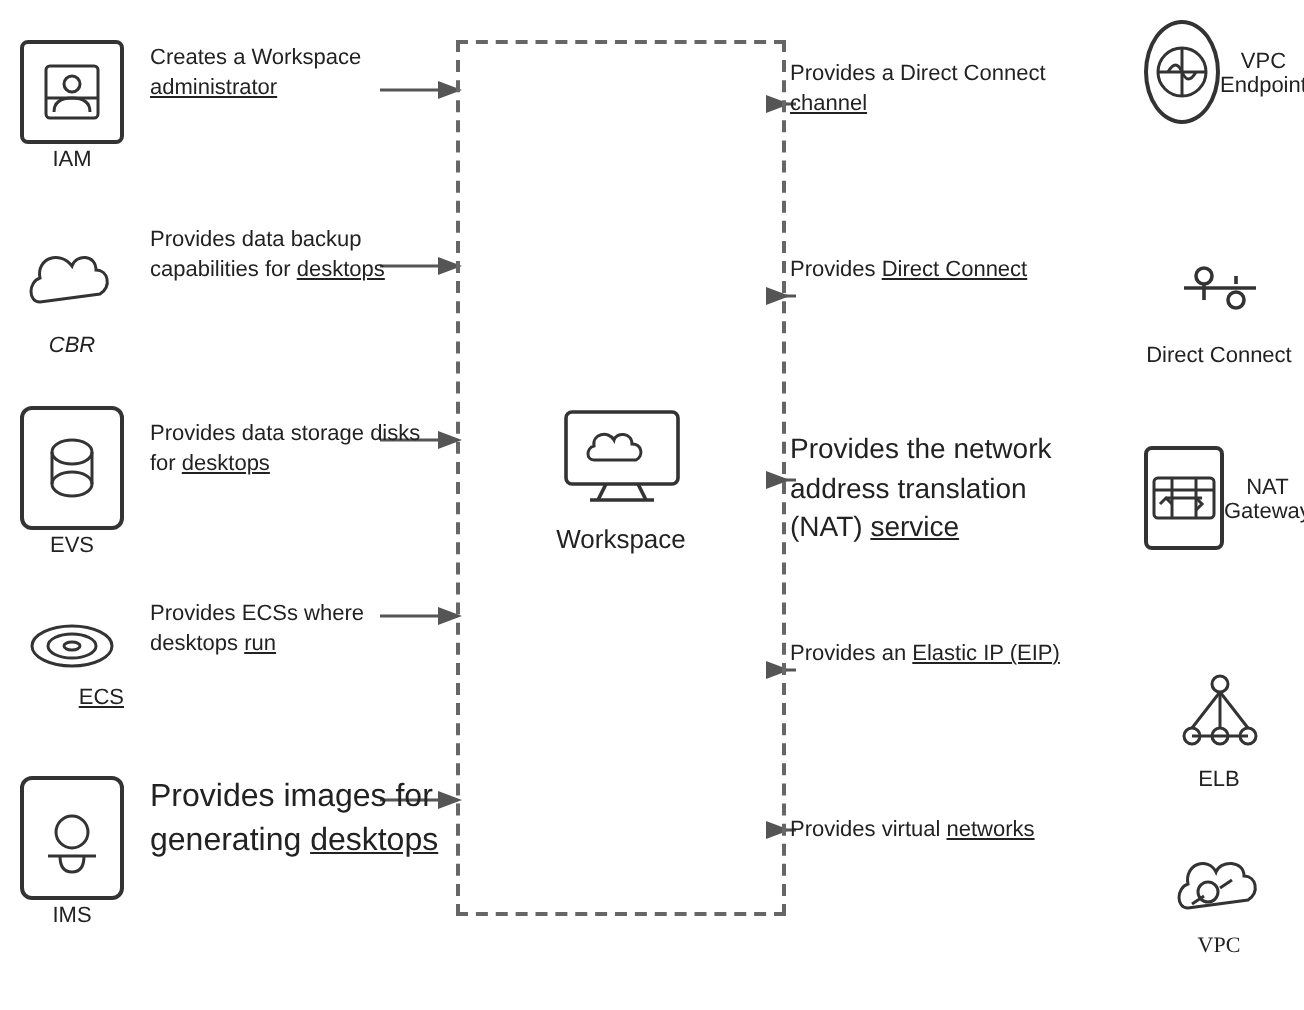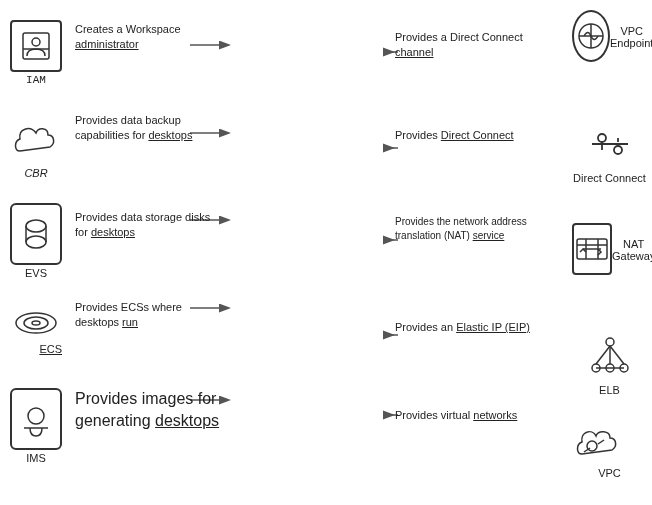--- a/index.html
+++ b/index.html
@@ -62,21 +62,21 @@
         <path d="M0,0 L0,6 L8,3 z" fill="#555"></path>
       </marker>
       <marker id="arrow-left" markerWidth="8" markerHeight="8" refX="2" refY="3" orient="auto">
         <path d="M8,0 L8,6 L0,3 z" fill="#555"></path>
       </marker>
     </defs>
   </svg>
 
   <div style="position:absolute; left:10px; top:10px;">
 
-    <div style="position:absolute; top:10px; left:0;font-family:Liberation Mono, monospace;">
+    <div style="position:absolute; top:10px; left:0;">
       <div style="width:52px;height:52px;border:2px solid #333;border-radius:4px;display:flex;align-items:center;justify-content:center;">
         <svg width="34" height="34" viewBox="0 0 34 34" fill="none" stroke="#333" stroke-width="1.5">
           <rect x="4" y="4" width="26" height="26" rx="2" fill="none"></rect>
           <circle cx="17" cy="13" r="4" fill="none"></circle>
           <path d="M8 27 Q8 20 17 20 Q26 20 26 27" fill="none"></path>
           <line x1="4" y1="20" x2="30" y2="20"></line>
         </svg>
       </div>
       <div style="text-align:center;font-size:11px;margin-top:2px;font-weight:500;width:52px;">IAM</div>
     </div>
@@ -143,32 +143,43 @@
     <div style="position:absolute; top:290px; font-size:11px; line-height:1.4;">
       Provides ECSs where desktops <u>run</u>
     </div>
 
     <div style="position:absolute; top:378px; font-size:16px; line-height:1.4;">
       Provides images for generating <u>desktops</u>
     </div>
 
   </div>
 
+  <div style="position:absolute; left:228px; top:20px; width:165px; height:438px; border:2px dashed #666; display:flex; flex-direction:column; align-items:center; justify-content:center;">
+    <svg width="64" height="50" viewBox="0 0 64 50" fill="none" stroke="#333" stroke-width="1.8">
+      <rect x="4" y="4" width="56" height="36" rx="3" fill="none"></rect>
+      <line x1="24" y1="40" x2="20" y2="48"></line>
+      <line x1="40" y1="40" x2="44" y2="48"></line>
+      <line x1="16" y1="48" x2="48" y2="48"></line>
+
+      <path d="M18 28 C14 28 14 22 18 21 C17 15 25 13 28 18 C29 14 37 14 37 20 C42 20 43 26 39 28 Z" fill="none" stroke="#333" stroke-width="1.5"></path>
+    </svg>
+    <div style="font-size:13px; margin-top:10px; font-weight:500;">Workspace</div>
+  </div>
 
   <div style="position:absolute; left:395px; top:10px; width:135px;">
 
     <div style="position:absolute; top:20px; font-size:11px; line-height:1.4;">
       Provides a Direct Connect <u>channel</u>
     </div>
 
     <div style="position:absolute; top:118px; font-size:11px; line-height:1.4;">
       Provides <u>Direct Connect</u>
     </div>
 
-    <div style="position:absolute; top:205px; font-size:10px; line-height:1.4;">
+    <div style="position:absolute; top:205px; font-size:14px; line-height:1.4;">
       Provides the network address translation (NAT) <u>service</u>
     </div>
 
     <div style="position:absolute; top:310px; font-size:11px; line-height:1.4;">
       Provides an <u>Elastic IP (EIP)</u>
     </div>
 
     <div style="position:absolute; top:398px; font-size:11px; line-height:1.4;">
       Provides virtual <u>networks</u>
     </div>
@@ -227,21 +238,21 @@
           <line x1="22" y1="12" x2="8" y2="30"></line>
           <line x1="22" y1="12" x2="22" y2="30"></line>
           <line x1="22" y1="12" x2="36" y2="30"></line>
           <line x1="8" y1="34" x2="22" y2="34"></line>
           <line x1="22" y1="34" x2="36" y2="34"></line>
         </svg>
       </div>
       <div style="text-align:center;font-size:11px;margin-top:2px;font-weight:500;width:75px;">ELB</div>
     </div>
 
-    <div style="position:absolute; top:416px; right:0; width:75px; display:flex; flex-direction:column; align-items:flex-start;">
+    <div style="position:absolute; top:416px; right:0; width:75px; display:flex; flex-direction:column; align-items:center;font-family:Liberation Serif, serif;">
       <div style="width:52px;height:44px;display:flex;align-items:center;justify-content:center;">
         <svg width="48" height="38" viewBox="0 0 48 38" fill="none" stroke="#333" stroke-width="1.5">
           <path d="M8 30 C2 30 2 20 8 18 C6 8 18 4 22 12 C24 6 36 6 36 14 C42 14 44 22 38 26 L8 30z" fill="none"></path>
           <circle cx="18" cy="22" r="5" fill="none"></circle>
           <line x1="10" y1="28" x2="16" y2="24"></line>
           <line x1="24" y1="20" x2="30" y2="16"></line>
         </svg>
       </div>
       <div style="text-align:center;font-size:11px;margin-top:2px;font-weight:500;width:75px;">VPC</div>
     </div>

